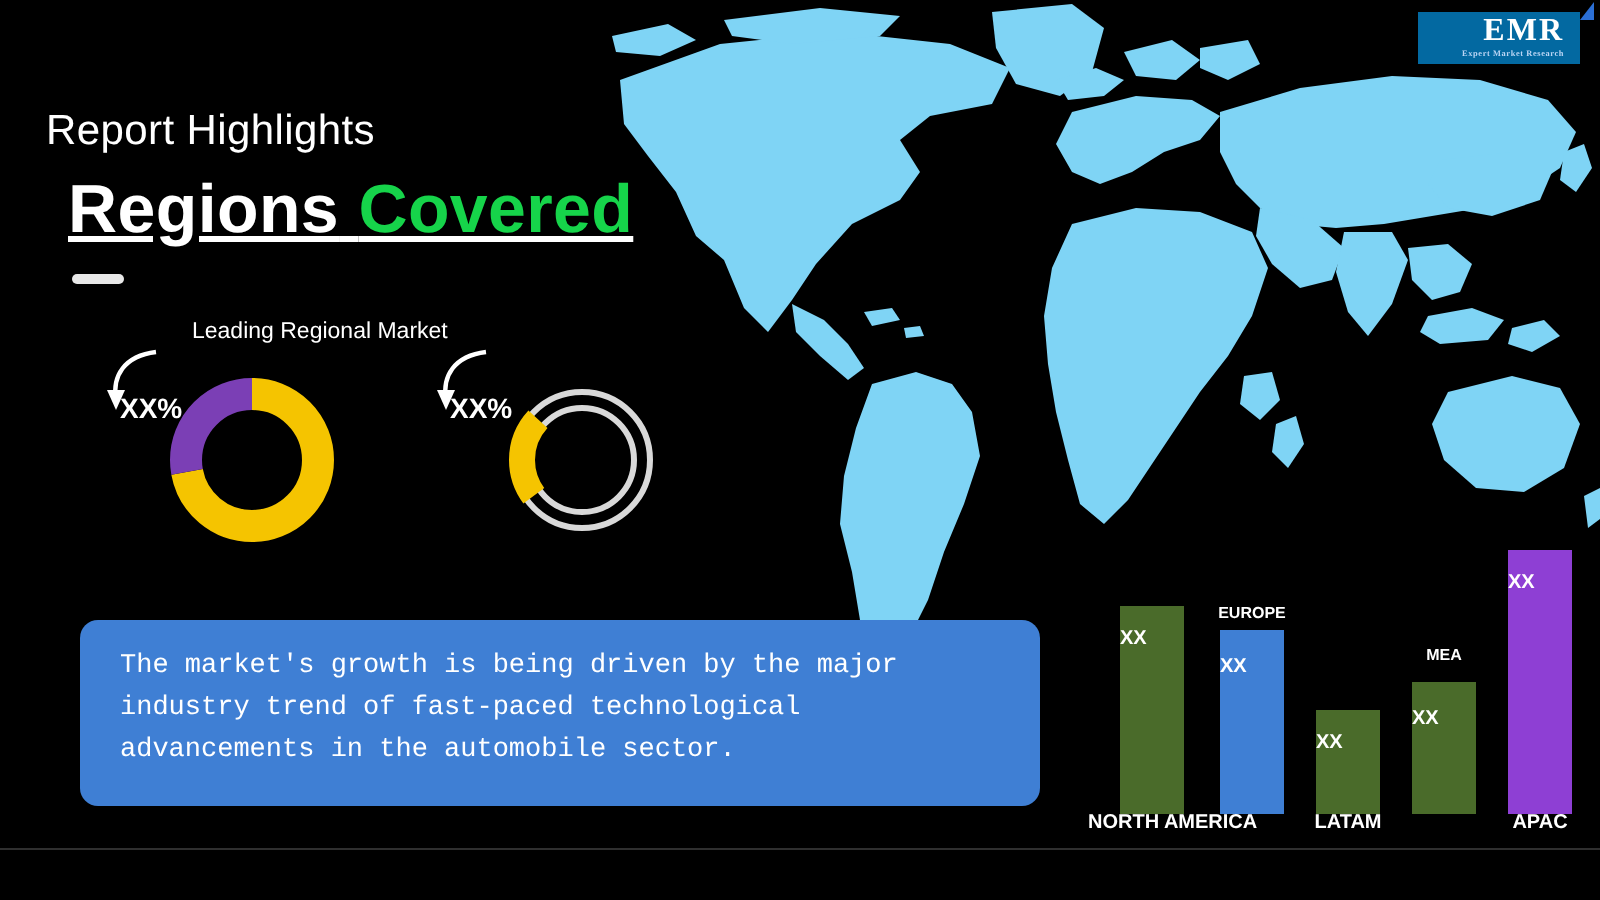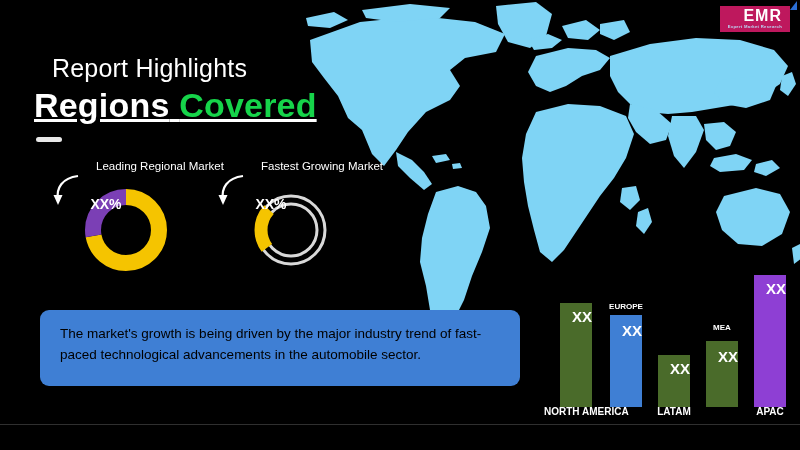--- a/index.html
+++ b/index.html
@@ -36,28 +36,29 @@
 
   
   #logo {
     position: absolute;
     right: 10px;
     top: 6px;
     text-align: right;
   }
   #logo .emr-box {
     display: inline-block;
-    background: #be185d;
+    background: #0369a1;
     color: #fff;
     font-weight: bold;
     font-size: 16px;
     letter-spacing: 1px;
-    padding: 2px 8px 3px 8px;
+    padding: 2px 8px 3px 22px;
     line-height: 1;
     position: relative;
+    font-family: Liberation Serif, serif;
   }
   #logo .emr-tag {
     display: block;
     font-size: 4.2px;
     color: #bcd6f5;
     letter-spacing: 0.3px;
     margin-top: 1px;
     text-align: center;
   }
   #logo .emr-arrow {
@@ -65,23 +66,23 @@
     right: -7px;
     top: -5px;
     width: 0; height: 0;
     border-left: 7px solid transparent;
     border-bottom: 9px solid #2b6fd6;
   }
 
   
   #report-highlights {
     position: absolute;
-    left: 52px;
+    left: 23px;
     top: 54px;
-    font-size: 25px;
+    font-size: 21px;
     color: #ffffff;
     font-weight: normal;
     letter-spacing: 0.2px;
   }
   #title-line {
     position: absolute;
     left: 34px;
     top: 86px;
     font-size: 34px;
     font-weight: bold;
@@ -118,21 +119,21 @@
     left: 20px;
     width: 92px;
     height: 92px;
   }
   .donut-wrap svg { display: block; }
   .donut-label {
     position: absolute;
     width: 92px;
     top: 36px;
     left: 0;
-    text-align: center;
+    text-align: left;
     font-size: 14px;
     font-weight: bold;
     color: #ffffff;
   }
   .arrow-ic {
     position: absolute;
     width: 30px;
     height: 34px;
     top: 14px;
     left: -8px;
@@ -140,28 +141,29 @@
 
   #donut-1 { left: 60px; top: 160px; width: 150px; height: 130px; }
   #donut-2 { left: 225px; top: 160px; width: 150px; height: 130px; }
 
   
   #callout {
     position: absolute;
     left: 40px;
     top: 310px;
     width: 480px;
-    height: 76px;
+    height: 93px;
     background: #3f7fd4;
     border-radius: 9px;
     box-sizing: border-box;
     padding: 13px 20px;
     font-size: 13.5px;
     line-height: 21px;
-    color: #000000;
+    color: #ffffff;
+    font-family: Liberation Mono, monospace;
   }
 
   
   #bars {
     position: absolute;
     left: 548px;
     top: 275px;
     width: 252px;
     height: 165px;
   }
@@ -173,22 +175,22 @@
   .bar-rect {
     position: absolute;
     bottom: 0;
     left: 0;
     width: 32px;
   }
   .bar-val {
     position: absolute;
     width: 32px;
     left: 0;
-    text-align: right;
-    font-size: 15px;
+    text-align: left;
+    font-size: 10px;
     font-weight: bold;
     color: #ffffff;
     margin-top: 16px;
   }
   .bar-name {
     position: absolute;
     font-size: 10px;
     font-weight: bold;
     color: #ffffff;
     text-align: center;
@@ -300,21 +302,20 @@
     <div class="donut-wrap">
       <svg width="92" height="92" viewBox="0 0 92 92" xmlns="http://www.w3.org/2000/svg">
         <circle cx="46" cy="46" r="33" fill="none" stroke="#f5c400" stroke-width="16" stroke-dasharray="149.3 207.3" transform="rotate(-90 46 46)"></circle>
         <circle cx="46" cy="46" r="33" fill="none" stroke="#7b3fb5" stroke-width="16" stroke-dasharray="58.0 207.3" stroke-dashoffset="-149.3" transform="rotate(-90 46 46)"></circle>
       </svg>
     </div>
     <div class="donut-label">XX%</div>
   </div>
 
   <div class="donut-block" id="donut-2">
-    <div class="donut-caption">Fastest Growing Market</div>
     <div class="arrow-ic">
       <svg width="30" height="34" viewBox="0 0 30 34" xmlns="http://www.w3.org/2000/svg">
         <path d="M26,2 C10,4 4,14 6,26" fill="none" stroke="#ffffff" stroke-width="2.2"></path>
         <path d="M6,31 L1.5,21 L10.5,21 Z" fill="#ffffff"></path>
       </svg>
     </div>
     <div class="donut-wrap">
       <svg width="92" height="92" viewBox="0 0 92 92" xmlns="http://www.w3.org/2000/svg">
         <circle cx="46" cy="46" r="34" fill="none" stroke="#d9d9d9" stroke-width="3"></circle>
         <circle cx="46" cy="46" r="26" fill="none" stroke="#d9d9d9" stroke-width="3"></circle>

